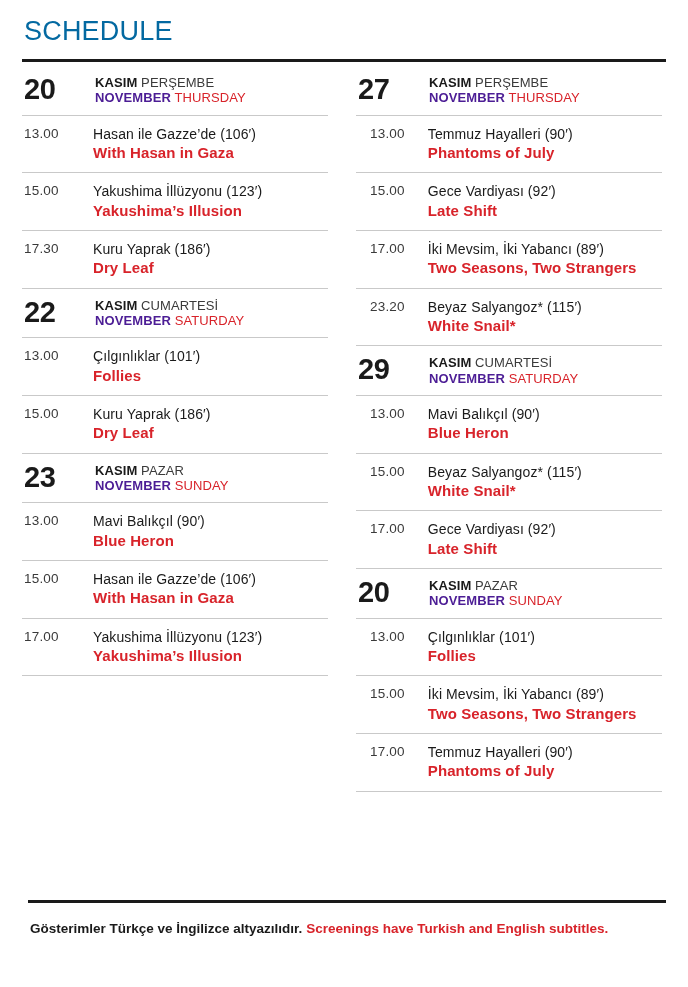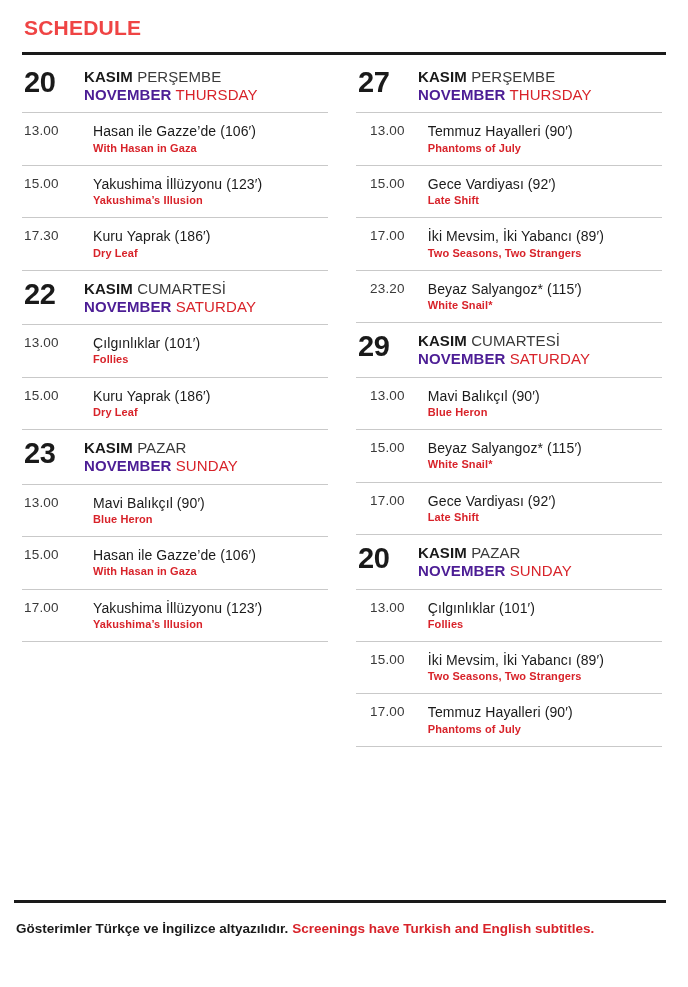--- a/index.html
+++ b/index.html
@@ -24,24 +24,24 @@
     gap: 10px;
     padding: 2px 0 10px 2px;
   }
   .title-tr {
     font-size: 27px;
     font-weight: bold;
     letter-spacing: 0.2px;
     color: #1a1a1a;
   }
   .title-en {
-    font-size: 21px;
-    font-weight: bold;
+    font-size: 27px;
+    font-weight: normal;
     letter-spacing: 0.2px;
-    color: #ef4444;
+    color: #0369a1;
   }
   .rule-top {
     height: 3px;
     background: #1a1a1a;
     margin: 2px 0 0 0;
   }
 
   
   .columns {
     display: flex;
@@ -59,23 +59,24 @@
   }
   .day-num {
     font-size: 29px;
     font-weight: bold;
     line-height: 1;
     min-width: 48px;
     letter-spacing: -0.5px;
   }
   .day-text { line-height: 1.18; }
   .day-line {
-    font-size: 15px;
+    font-size: 13px;
     letter-spacing: 0.1px;
     white-space: nowrap;
+    margin-left: 11px;
   }
   .mon-tr { font-weight: bold; color: #1a1a1a; }
   .dow-tr { font-weight: normal; color: #3a3a3a; }
   .mon-en { font-weight: bold; color: #4c1d95; }
   .dow-en { font-weight: normal; color: #d8232a; }
 
   
   .screening {
     display: flex;
     align-items: flex-start;
@@ -92,31 +93,31 @@
     letter-spacing: 0.2px;
   }
   .scr-time.indent { padding-left: 12px; }
   .scr-titles { line-height: 1.3; }
   .scr-tr {
     font-size: 14px;
     color: #1a1a1a;
     letter-spacing: 0.1px;
   }
   .scr-en {
-    font-size: 11px;
+    font-size: 15px;
     color: #d8232a;
     font-weight: bold;
     letter-spacing: 0.1px;
   }
   .spacer-line { border-top: 1px solid #c9c9c9; margin-top: 0; }
 
   
   .footer {
     position: absolute;
-    left: 14px;
+    left: 28px;
     right: 22px;
     bottom: 44px;
   }
   .rule-bottom {
     height: 3px;
     background: #1a1a1a;
     margin-bottom: 12px;
   }
   .foot-line {
     font-size: 13.5px;

